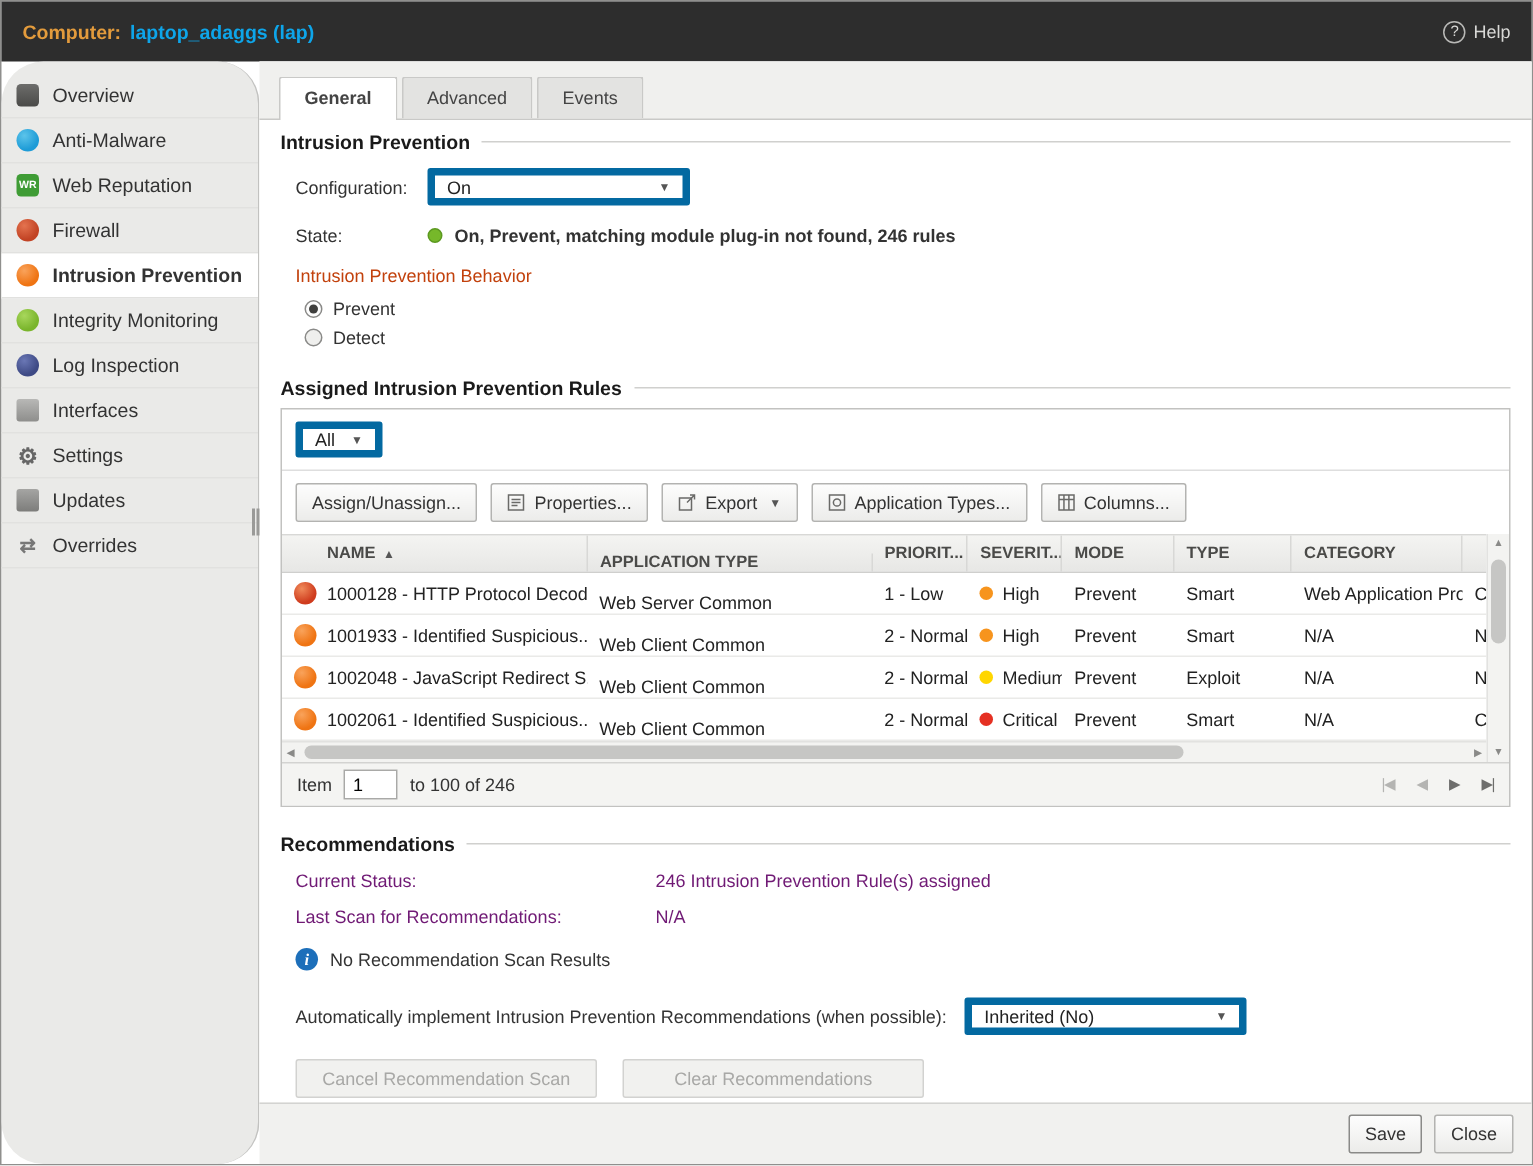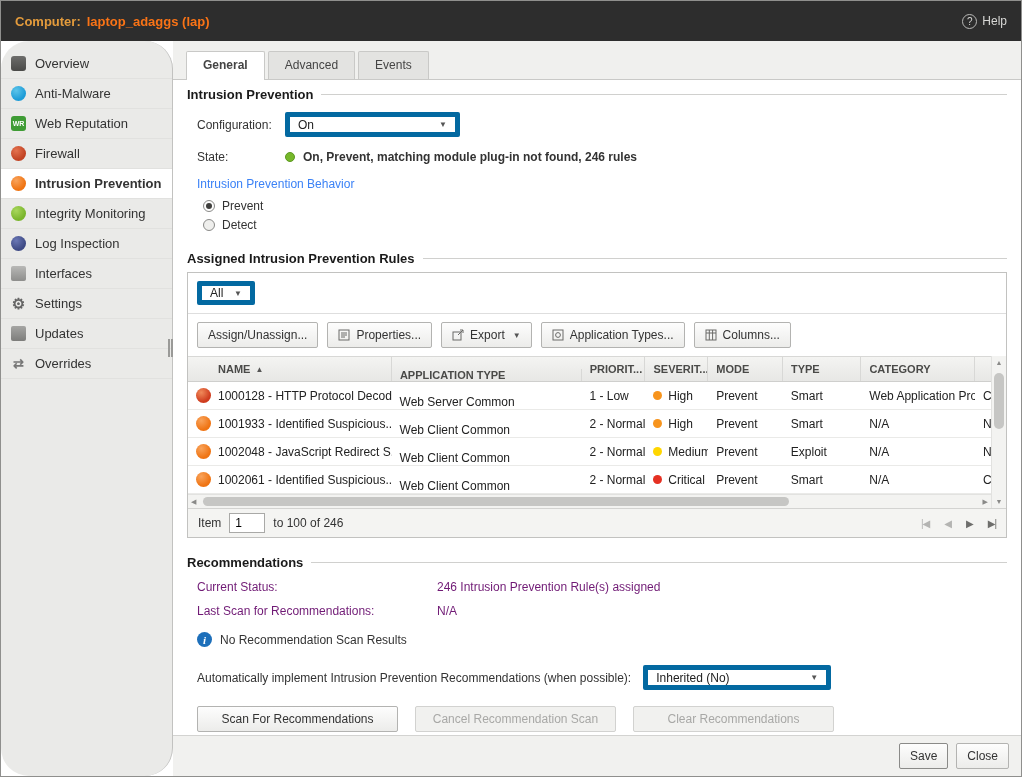--- a/index.html
+++ b/index.html
@@ -6,21 +6,21 @@
   html,body { width:1022px; height:777px; overflow:hidden; background:#fff;
     font-family:"Liberation Sans", sans-serif; }
 
   .window { width:1022px; height:777px; border:1px solid #8f8f8d;
     display:flex; flex-direction:column; background:#fff; }
 
   
   .titlebar { height:40px; background:#2d2d2d; display:flex; align-items:center;
     padding:0 14px; flex:none; }
   .titlebar .tlabel { color:#e39b3c; font-weight:bold; font-size:13px; margin-right:6px; }
-  .titlebar .ttitle { color:#f97316; font-weight:bold; font-size:13px; }
+  .titlebar .ttitle { color:#0ea5e9; font-weight:bold; font-size:13px; }
   .help-box { margin-left:auto; display:flex; align-items:center; gap:5px;
     color:#d8d8d6; font-size:12px; cursor:pointer; }
   .help-ic { width:15px; height:15px; border-radius:50%; border:1px solid #b9b9b7;
     color:#d8d8d6; font-size:10px; display:flex; align-items:center; justify-content:center; }
   .help-ic::before { content:"?"; }
 
   .bodywrap { flex:1; display:flex; min-height:0; }
 
   
   .sidebar { width:172px; background:#eaeae8; border-right:1px solid #c2c2c0;
@@ -71,21 +71,21 @@
     background:#fff; display:flex; align-items:center; padding:0 8px; font-size:12px;
     color:#222; justify-content:space-between; cursor:pointer; }
   .dd .car { font-size:8px; color:#555; }
   .dd.small { width:58px; height:24px; }
   .dd.wide { width:188px; }
 
   .statedot { width:10px; height:10px; border-radius:50%; background:#76b82a;
     border:1px solid #5c9920; margin-right:8px; flex:none; }
   .statetext { font-weight:bold; }
 
-  .subhead { margin:13px 0 0 10px; font-size:12px; color:#3b82f6; }
+  .subhead { margin:13px 0 0 10px; font-size:12px; color:#c2410c; }
   .radio-row { display:flex; align-items:center; margin:8px 0 0 16px; font-size:12px; color:#333; }
   .radio { width:12px; height:12px; border:1px solid #8a8a88; border-radius:50%;
     background:#fdfdfd; display:inline-flex; align-items:center; justify-content:center;
     margin-right:7px; flex:none; }
   .radio.on::after { content:""; width:6px; height:6px; border-radius:50%; background:#3f3f3d; }
   .radio.off { background:#efefed; }
 
   .rulesbox { margin-top:6px; border:1px solid #c2c2c0; background:#fff; }
   .filter-row { padding:8px 9px; border-bottom:1px solid #dedede; }
   .toolbar { padding:8px 9px; display:flex; gap:9px; }
@@ -518,23 +518,20 @@
 
         <div class="auto-row">
           <span>Automatically implement Intrusion Prevention Recommendations (when possible):</span>
           <div class="dd wide">
             <span>Inherited (No)</span>
             <span class="car">▼</span>
           </div>
         </div>
 
         <div class="rec-btns">
-          <button class="btn wide">
-            <span>Scan For Recommendations</span>
-          </button>
           <button class="btn wide disabled">
             <span>Cancel Recommendation Scan</span>
           </button>
           <button class="btn wide disabled">
             <span>Clear Recommendations</span>
           </button>
         </div>
 
       </div>
 

